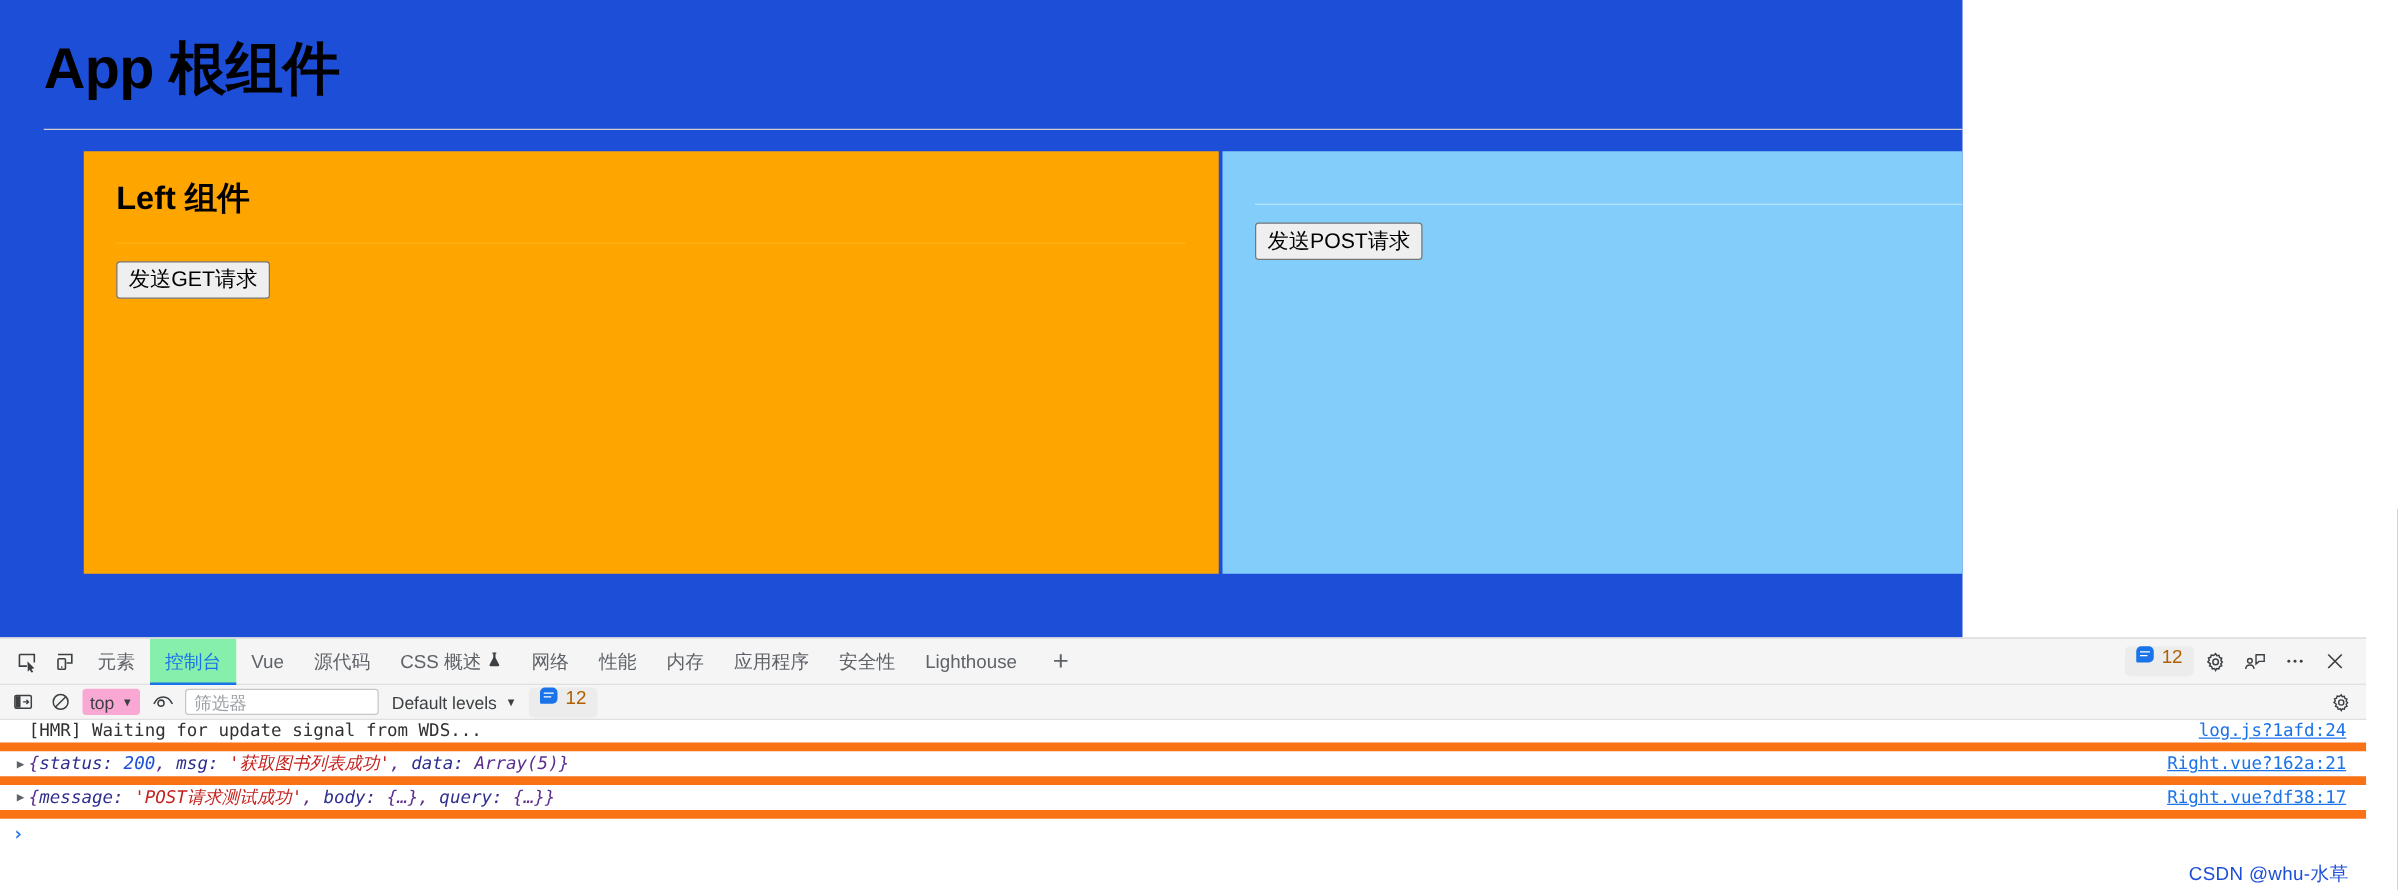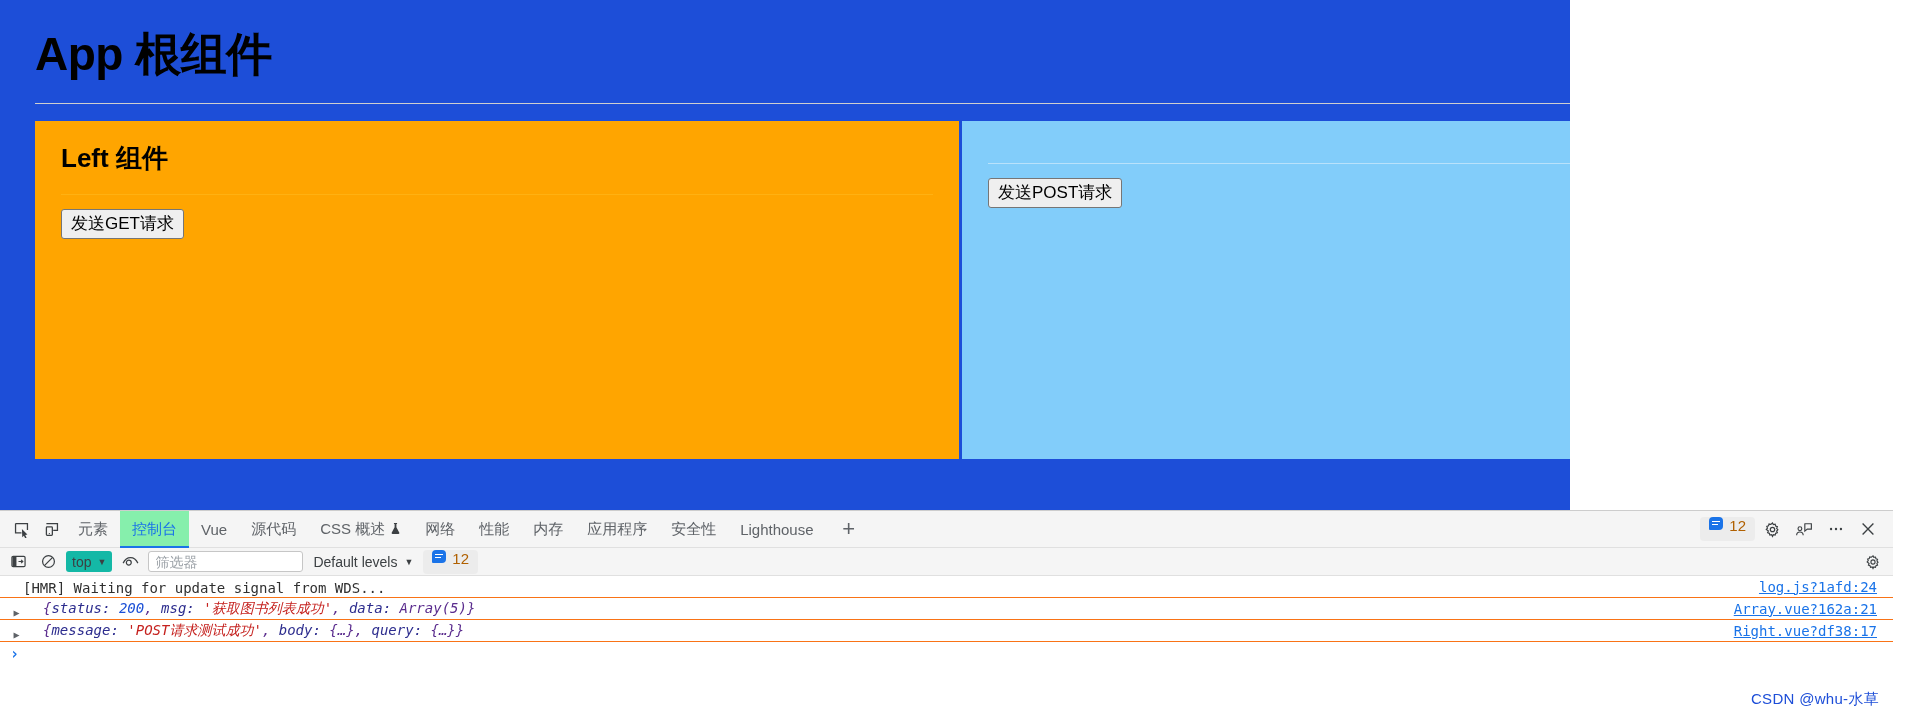--- a/index.html
+++ b/index.html
@@ -44,20 +44,21 @@
   #panels-row {
     display: flex;
     margin-top: 17px;
     width: 1847px;
     height: 338px;
   }
   .panel {
     height: 338px;
     padding: 22px 26px 0 26px;
     overflow: hidden;
+    margin-left: 32px;
   }
   .panel-left {
     width: 924px;
     background: #ffa500;
   }
   .panel-right {
     width: 920px;
     margin-left: 3px;
     background: #82cdfa;
   }
@@ -192,21 +193,21 @@
   .ct-ico {
     width: 24px; height: 22px;
     display: flex; align-items: center; justify-content: center;
     color: #3c4043;
     cursor: default;
   }
   #ctx-select {
     display: flex; align-items: center; gap: 6px;
     height: 21px;
     padding: 0 6px;
-    background: #14b8a6;
+    background: #f9a8d4;
     border-radius: 3px;
     font-size: 14px;
     color: #3c4043;
     cursor: default;
   }
   .caret { font-size: 9px; color: #3c4043; }
   #filter-input {
     width: 155px; height: 21px;
     padding: 0 6px;
     font-family: "Liberation Sans", sans-serif;
@@ -234,39 +235,39 @@
     position: relative;
     height: 136px;
     background: #ffffff;
     overflow: hidden;
     font-family: "DejaVu Sans Mono", monospace;
     font-size: 14px;
   }
   .log-row {
     position: relative;
     display: flex;
-    align-items: flex-end;
+    align-items: center;
     min-height: 22px;
     padding: 1px 10px 1px 10px;
-    border-bottom: 1px solid #f97316;
+    border-bottom: 7px solid #f97316;
     white-space: nowrap;
   }
   .log-arrow {
     width: 13px;
     color: #5f6368;
     font-size: 10px;
     flex: 0 0 13px;
     text-align: center;
   }
   .log-arrow.hidden { visibility: hidden; }
   .log-text {
     color: #303030;
     overflow: hidden;
   }
-  .log-text.obj { font-style: italic; color: #5b2d8e; margin-left: 20px; }
+  .log-text.obj { font-style: italic; color: #5b2d8e; }
   .log-src {
     position: absolute;
     right: 16px;
     top: 50%;
     transform: translateY(-50%);
     color: #1a73e8;
     text-decoration: underline;
     font-family: "DejaVu Sans Mono", monospace;
     font-size: 14px;
     cursor: pointer;
@@ -489,21 +490,21 @@
 
     <div class="log-row">
       <span class="log-arrow hidden">▶</span>
       <span class="log-text">[HMR] Waiting for update signal from WDS...</span>
       <span class="log-src">log.js?1afd:24</span>
     </div>
 
     <div class="log-row">
       <span class="log-arrow">▶</span>
       <span class="log-text obj"><span class="tok-pun">{</span><span class="tok-key">status:</span><span class="tok-pun"> </span><span class="tok-num">200</span><span class="tok-pun">, </span><span class="tok-key">msg:</span><span class="tok-pun"> </span><span class="tok-str">'获取图书列表成功'</span><span class="tok-pun">, </span><span class="tok-key">data:</span><span class="tok-pun"> Array(5)}</span></span>
-      <span class="log-src">Array.vue?162a:21</span>
+      <span class="log-src">Right.vue?162a:21</span>
     </div>
 
     <div class="log-row">
       <span class="log-arrow">▶</span>
       <span class="log-text obj"><span class="tok-pun">{</span><span class="tok-key">message:</span><span class="tok-pun"> </span><span class="tok-str">'POST请求测试成功'</span><span class="tok-pun">, </span><span class="tok-key">body:</span><span class="tok-pun"> {…}, </span><span class="tok-key">query:</span><span class="tok-pun"> {…}}</span></span>
       <span class="log-src">Right.vue?df38:17</span>
     </div>
 
     <div id="console-prompt">
       <span class="chev">›</span>

